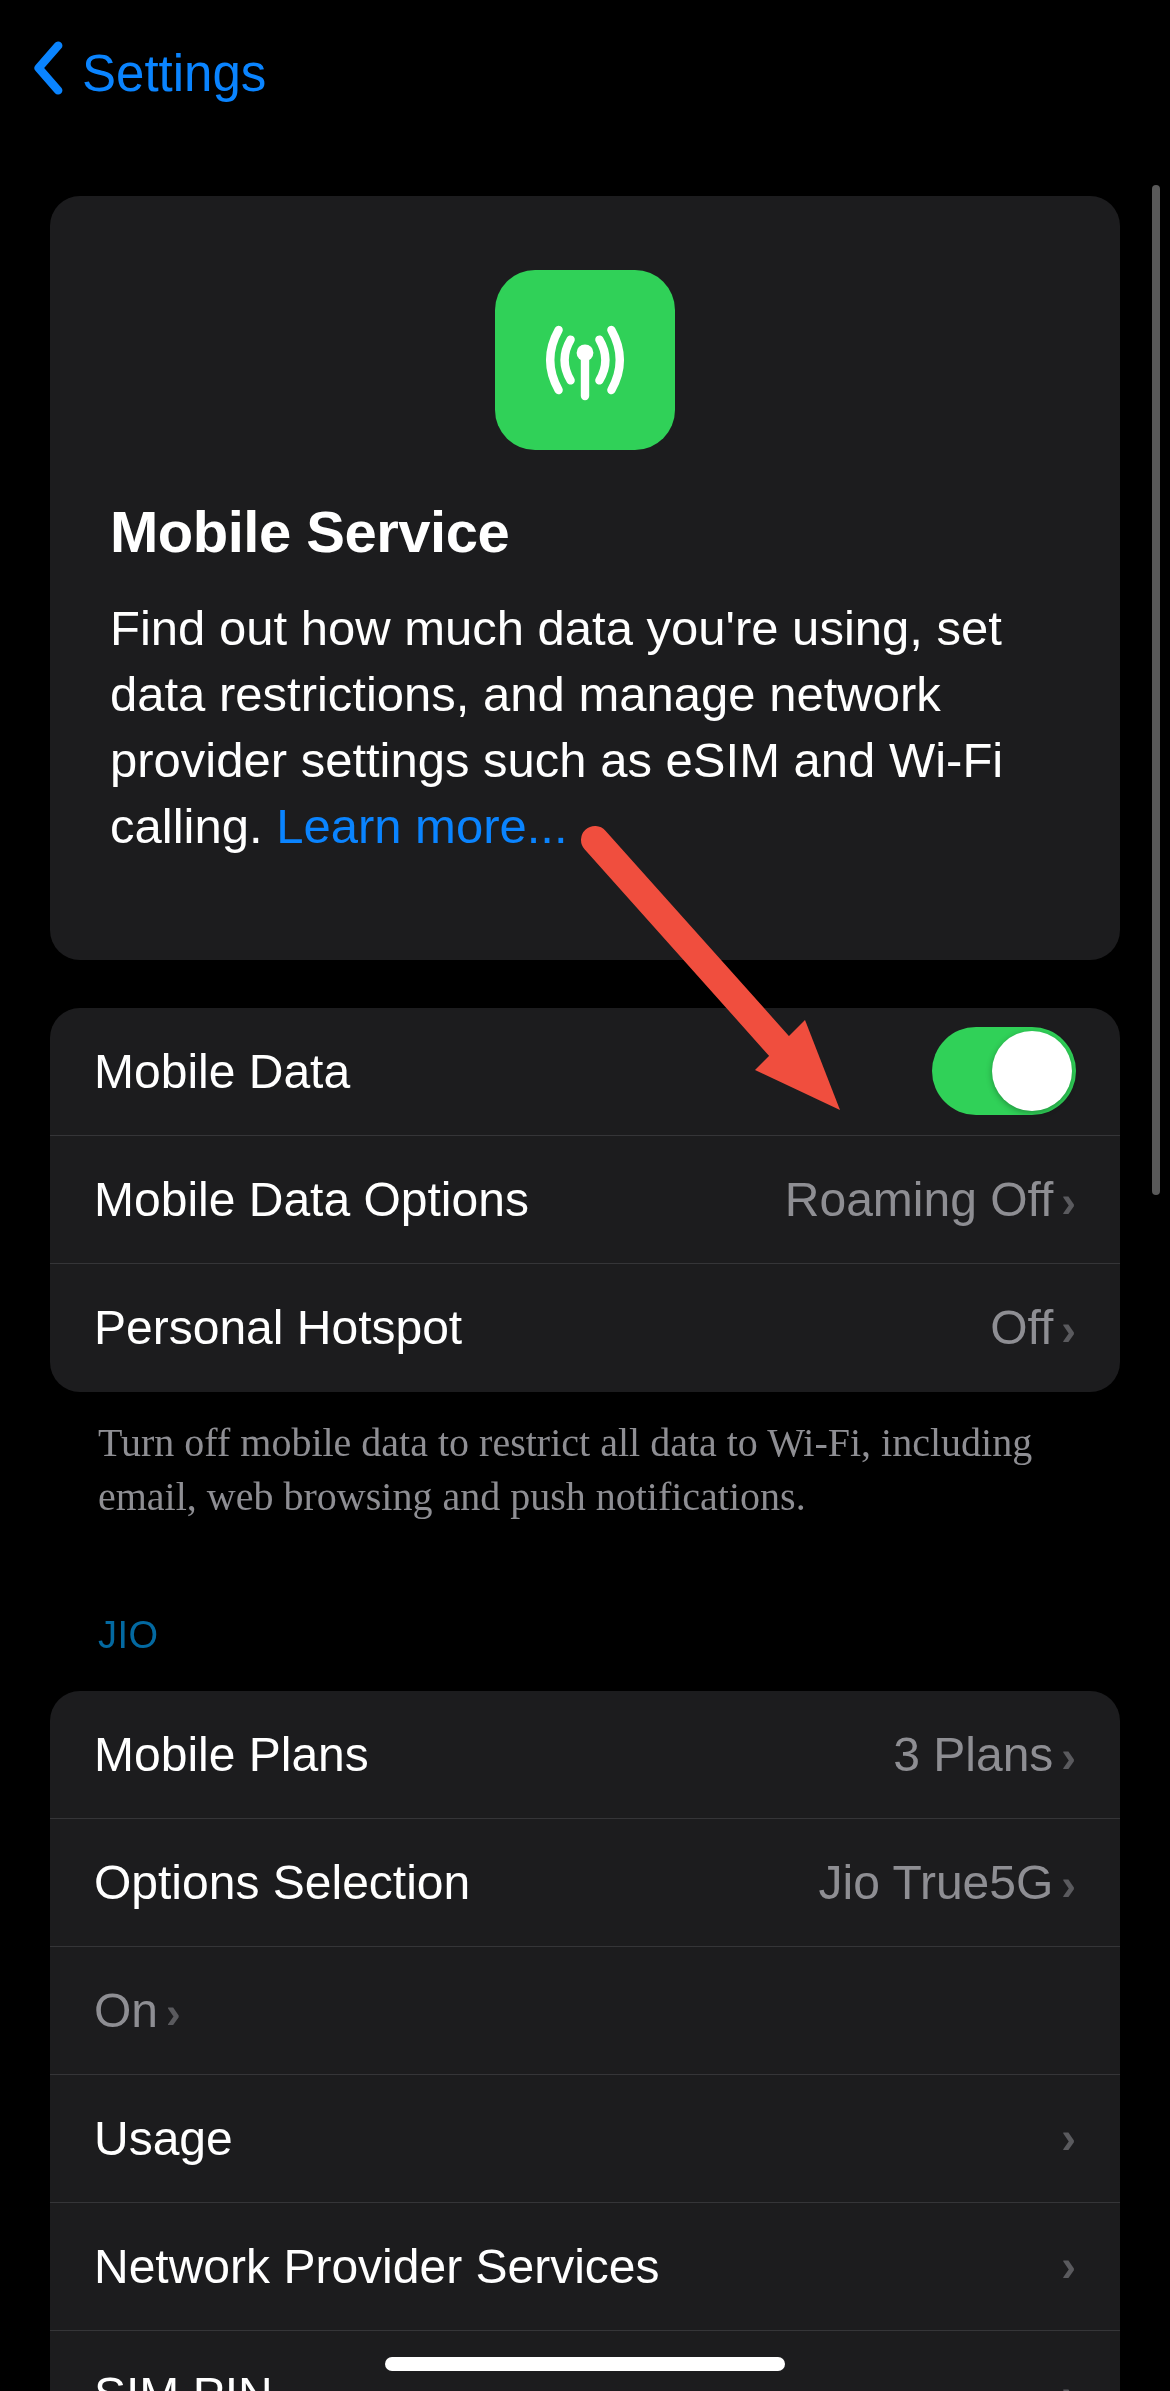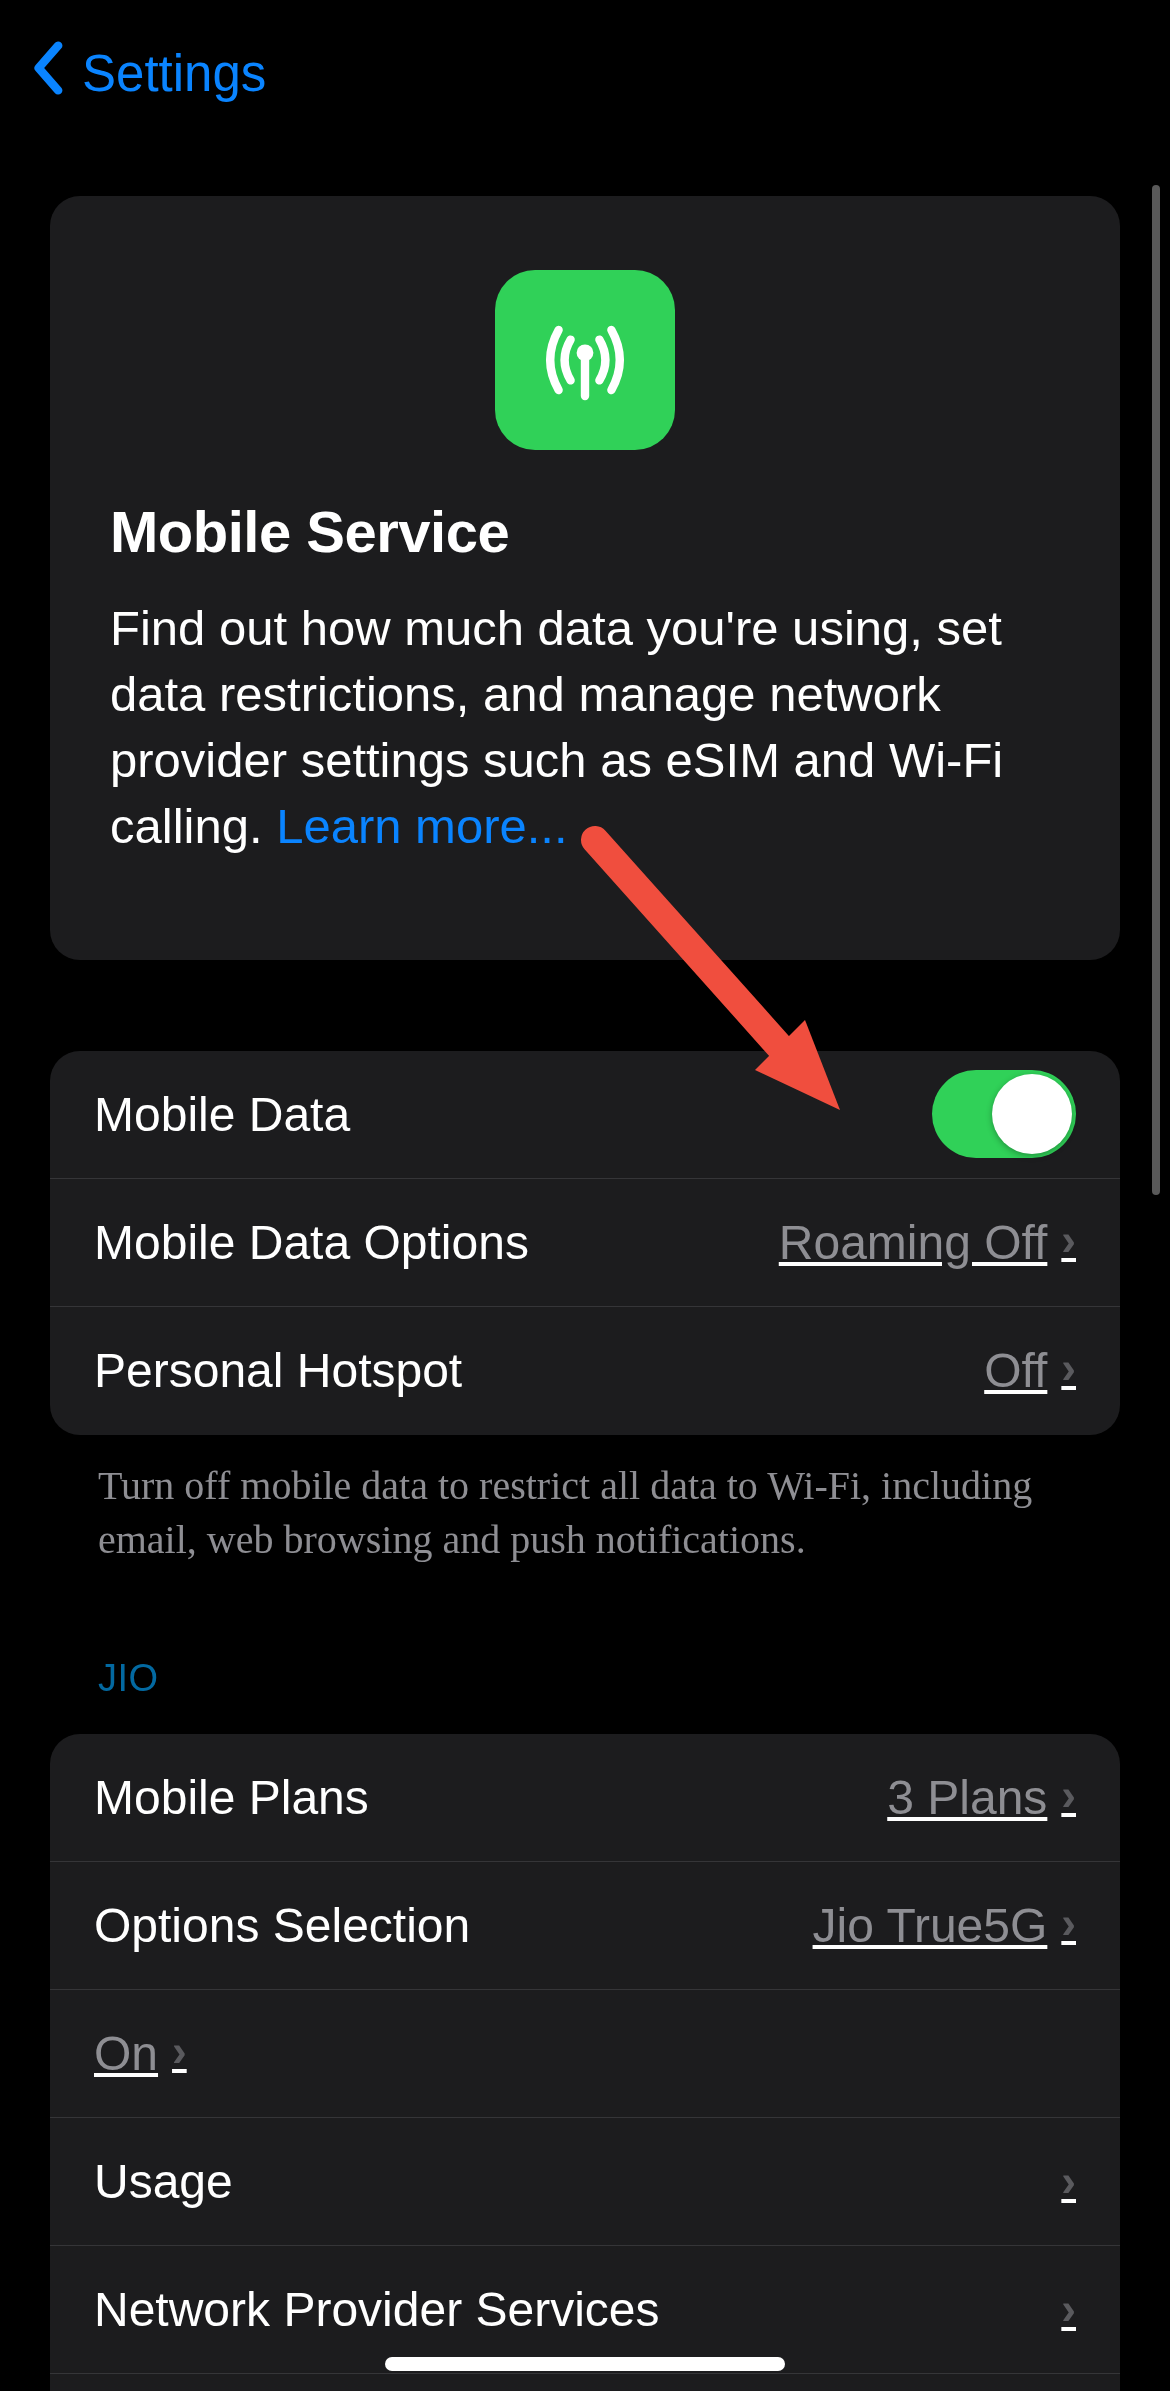--- a/index.html
+++ b/index.html
@@ -65,21 +65,21 @@
       line-height: 1.35;
       color: #fff;
       font-weight: 400;
     }
     .hero-link {
       color: #0a84ff;
     }
     .group {
       background: #1c1c1e;
       border-radius: 30px;
-      margin-top: 91px;
+      margin-top: 48px;
     }
     .group.tight {
       margin-top: 20px;
     }
     .row {
       display: flex;
       align-items: center;
       justify-content: space-between;
       min-height: 128px;
       padding: 0 44px;
@@ -88,23 +88,22 @@
     .row:last-child {
       border-bottom: none;
     }
     .row-label {
       font-size: 48px;
       font-weight: 400;
       color: #fff;
     }
     .row-right {
       display: flex;
-      align-items: flex-start;
-      gap: 14px;
-      text-decoration: underline;
+      align-items: flex-end;
+      gap: 8px;
     }
     .row-value {
       font-size: 48px;
       color: #8e8e93;
     }
     .chevron {
       color: #5a5a5e;
       font-size: 44px;
       font-weight: 600;
     }

